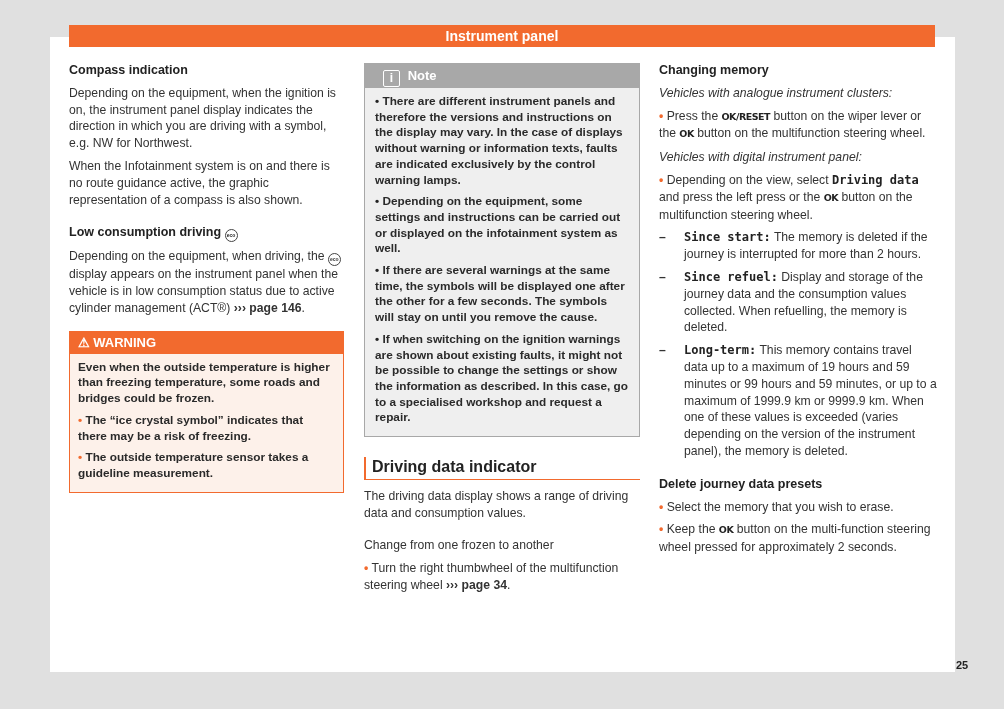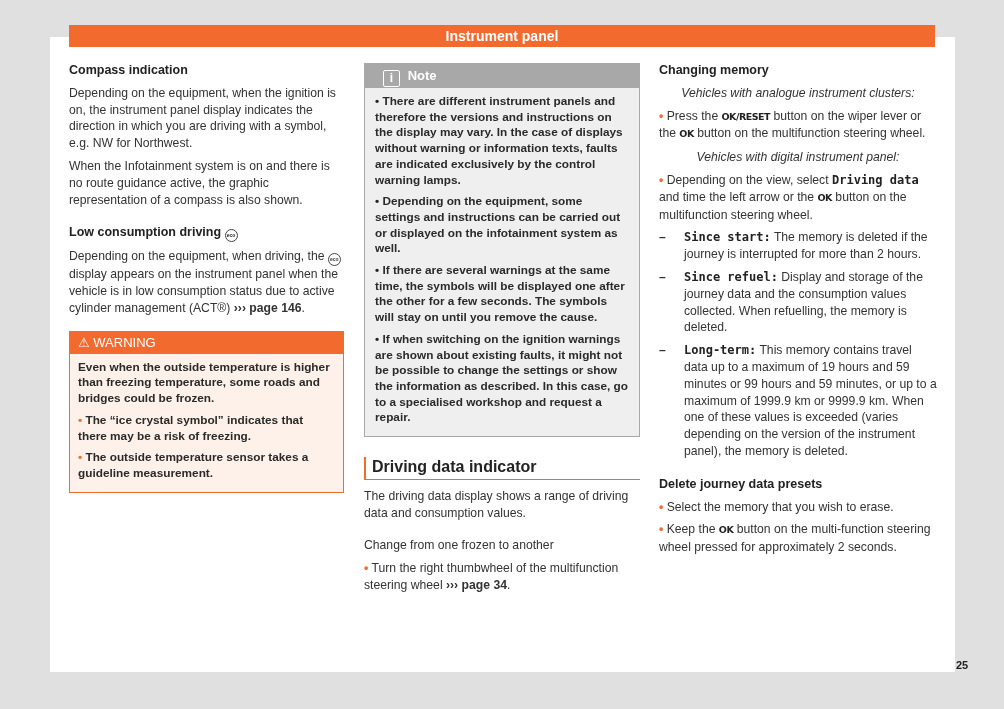--- a/index.html
+++ b/index.html
@@ -17,24 +17,24 @@
   .col2 { left:364px; width:276px; }
   .col3 { left:659px; width:278px; }
   .h3 { font-weight:bold; font-size:12.5px; color:#222; margin:0 0 6px 0; }
   p { margin:0 0 6px 0; }
   .gap { height:10px; }
   .bullet { color:#f26a2e; font-weight:bold; }
   .dark-bullet { color:#222; }
   .ref { font-weight:bold; color:#333; }
   .mono { font-family:"DejaVu Sans Mono", monospace; font-weight:bold; font-size:12px; color:#222; }
   .keycap { font-family:"DejaVu Sans", sans-serif; font-weight:bold; font-size:9.5px; color:#222; letter-spacing:-0.5px; }
-  .ital { font-style:italic;text-align:center; }
+  .ital { font-style:italic; }
 
   .warning-box { border:1px solid #f26a2e; background:#fdf1ea; margin-top:14px; }
-  .warning-head { background:#f26a2e; color:#fff; font-weight:normal; font-size:13px; height:22px; line-height:22px; padding-left:8px; }
+  .warning-head { background:#f26a2e; color:#fff; font-weight:bold; font-size:13px; height:22px; line-height:22px; padding-left:8px; }
   .warning-body { padding:6px 8px 4px 8px; font-weight:bold; font-size:11.8px; line-height:15.7px; color:#2a2a2a; }
   .warning-body p { margin-bottom:6px; }
 
   .note-box { border:1px solid #a8a8a8; background:#efefef; margin-top:1px; }
   .note-head { background:#a8a8a8; color:#fff; font-weight:bold; font-size:13px; height:24px; line-height:24px; padding-left:18px; }
   .note-icon { display:inline-block; width:15px; height:15px; border:1.5px solid #fff; border-radius:2px; text-align:center; line-height:15px; font-size:12px; margin-right:4px; vertical-align:-2px; }
   .note-body { padding:6px 10px 4px 10px; font-weight:bold; font-size:11.8px; line-height:15.7px; color:#2a2a2a; }
   .note-body p { margin-bottom:6px; }
 
   .section-title {
@@ -119,21 +119,21 @@
     <span class="keycap">OK/RESET</span>
     <span>button on the wiper lever or the</span>
     <span class="keycap">OK</span>
     <span>button on the multifunction steering wheel.</span>
   </p>
   <p class="ital">Vehicles with digital instrument panel:</p>
   <p>
     <span class="bullet">•</span>
     <span>Depending on the view, select</span>
     <span class="mono">Driving data</span>
-    <span>and time the left arrow or the</span>
+    <span>and press the left press or the</span>
     <span class="keycap">OK</span>
     <span>button on the multifunction steering wheel.</span>
   </p>
   <div class="dash-item">
     <span class="dash">–</span>
     <span class="dash-text"><span class="mono">Since start:</span> <span>The memory is deleted if the journey is interrupted for more than 2 hours.</span></span>
   </div>
   <div class="dash-item">
     <span class="dash">–</span>
     <span class="dash-text"><span class="mono">Since refuel:</span> <span>Display and storage of the journey data and the consumption values collected. When refuelling, the memory is deleted.</span></span>

